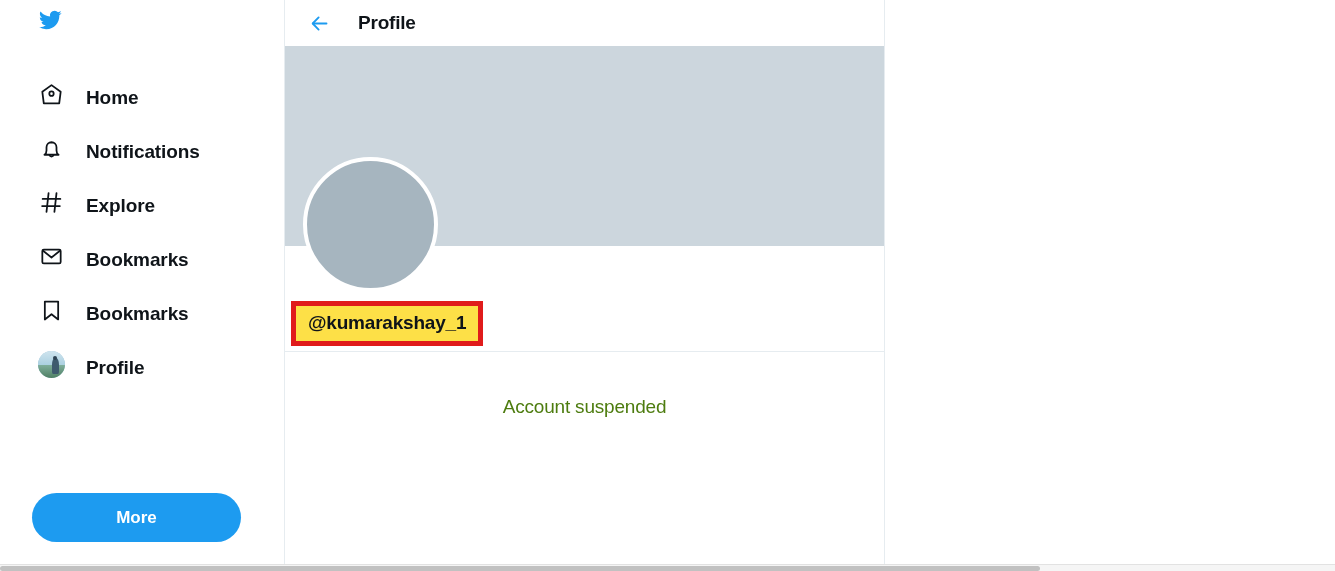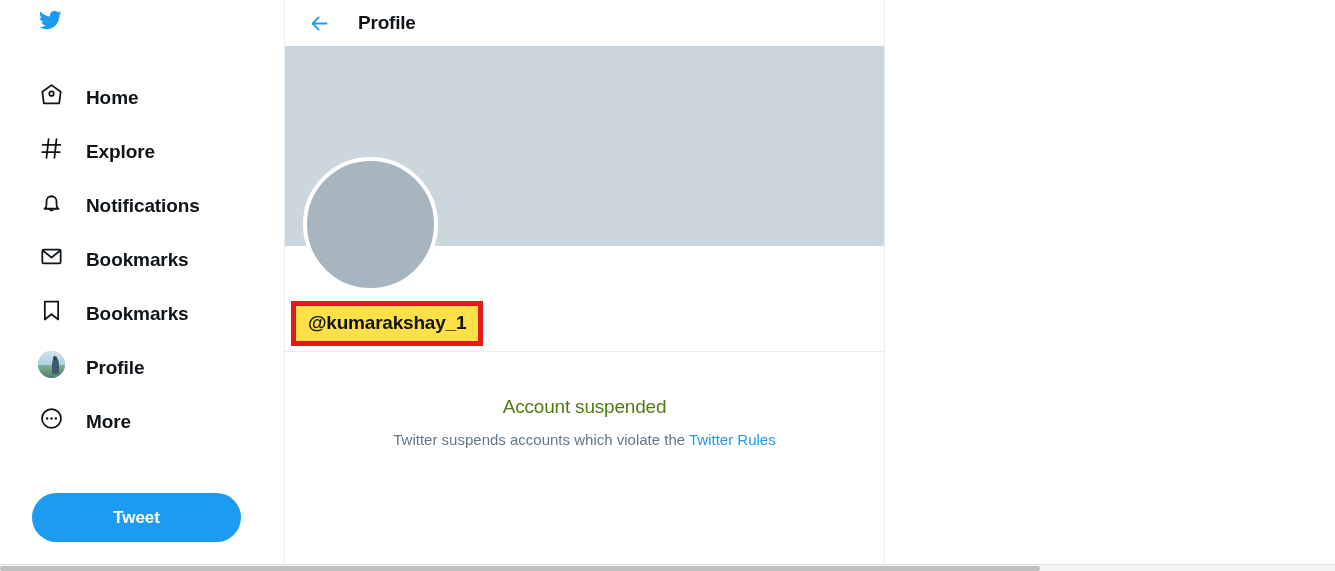--- a/index.html
+++ b/index.html
@@ -281,38 +281,38 @@
           <svg width="25" height="25" viewBox="0 0 24 24" fill="none" stroke="#0f1419" stroke-width="1.7" stroke-linejoin="round">
             <path d="M12 3 3.2 9.4 4.6 20.5h14.8L20.8 9.4z"></path>
             <circle cx="12" cy="11.2" r="2.1"></circle>
           </svg>
         </span>
         <span class="nav-label">Home</span>
       </div>
 
       <div class="nav-item">
         <span class="nav-icon">
+          <svg width="25" height="25" viewBox="0 0 24 24" fill="none" stroke="#0f1419" stroke-width="1.7" stroke-linejoin="round">
+            <path d="M5.2 18h13.6c-1.6-1-2-2.4-2-4.2v-3A4.9 4.9 0 0 0 12 6a4.9 4.9 0 0 0-4.8 4.8v3c0 1.8-.4 3.2-2 4.2z"></path>
+            <path d="M10 18.3a2.1 2.1 0 0 0 4 0"></path>
+          </svg>
+        </span>
+        <span class="nav-label">Notifications</span>
+      </div>
+
+      <div class="nav-item">
+        <span class="nav-icon">
           <svg width="25" height="25" viewBox="0 0 24 24" fill="none" stroke="#0f1419" stroke-width="1.7" stroke-linecap="round">
             <line x1="9.2" y1="3" x2="7.2" y2="21"></line>
             <line x1="16.8" y1="3" x2="14.8" y2="21"></line>
             <line x1="3.5" y1="8.6" x2="20.5" y2="8.6"></line>
             <line x1="3" y1="15.4" x2="20" y2="15.4"></line>
           </svg>
         </span>
         <span class="nav-label">Explore</span>
-      </div>
-
-      <div class="nav-item">
-        <span class="nav-icon">
-          <svg width="25" height="25" viewBox="0 0 24 24" fill="none" stroke="#0f1419" stroke-width="1.7" stroke-linejoin="round">
-            <path d="M5.2 18h13.6c-1.6-1-2-2.4-2-4.2v-3A4.9 4.9 0 0 0 12 6a4.9 4.9 0 0 0-4.8 4.8v3c0 1.8-.4 3.2-2 4.2z"></path>
-            <path d="M10 18.3a2.1 2.1 0 0 0 4 0"></path>
-          </svg>
-        </span>
-        <span class="nav-label">Notifications</span>
       </div>
 
       <div class="nav-item">
         <span class="nav-icon">
           <svg width="25" height="25" viewBox="0 0 24 24" fill="none" stroke="#0f1419" stroke-width="1.7" stroke-linejoin="round">
             <rect x="3.2" y="5.3" width="17.6" height="13.4" rx="1.4"></rect>
             <path d="M3.6 6.2 12 13l8.4-6.8"></path>
           </svg>
         </span>
         <span class="nav-label">Bookmarks</span>
@@ -333,35 +333,24 @@
           <span class="mini-avatar">
             <span class="sky"></span>
             <span class="water"></span>
             <span class="person"></span>
             <span class="head"></span>
           </span>
         </span>
         <span class="nav-label">Profile</span>
       </div>
 
-      <div class="nav-item">
-        <span class="nav-icon">
-          <svg width="25" height="25" viewBox="0 0 24 24" fill="none" stroke="#0f1419" stroke-width="1.7">
-            <circle cx="12" cy="12" r="9.1"></circle>
-            <circle cx="7.8" cy="12" r="1.15" fill="#0f1419" stroke="none"></circle>
-            <circle cx="12" cy="12" r="1.15" fill="#0f1419" stroke="none"></circle>
-            <circle cx="16.2" cy="12" r="1.15" fill="#0f1419" stroke="none"></circle>
-          </svg>
-        </span>
-        <span class="nav-label">More</span>
-      </div>
-
-    </div>
-
-    <button class="tweet-button">Tweet</button>
+
+    </div>
+
+    <button class="tweet-button">More</button>
   </div>
 
   <div class="main-column">
 
     <div class="profile-header">
       <span class="back-arrow">
         <svg width="21" height="21" viewBox="0 0 24 24" fill="none" stroke="#1d9bf0" stroke-width="2.1" stroke-linecap="round" stroke-linejoin="round">
           <line x1="20" y1="12" x2="4.6" y2="12"></line>
           <polyline points="11,5 4.2,12 11,19"></polyline>
         </svg>
@@ -373,23 +362,20 @@
 
     <div class="identity-zone">
       <div class="big-avatar"></div>
       <div class="handle-box">
         <span class="handle-text">@kumarakshay_1</span>
       </div>
     </div>
 
     <div class="suspended-panel">
       <div class="suspended-title">Account suspended</div>
-      <div class="suspended-sub">
-        <span>Twitter suspends accounts which violate the </span><a class="rules-link">Twitter Rules</a>
-      </div>
     </div>
 
   </div>
 
   <div class="right-column"></div>
 
   <div class="h-scrollbar">
     <div class="thumb"></div>
   </div>
 

